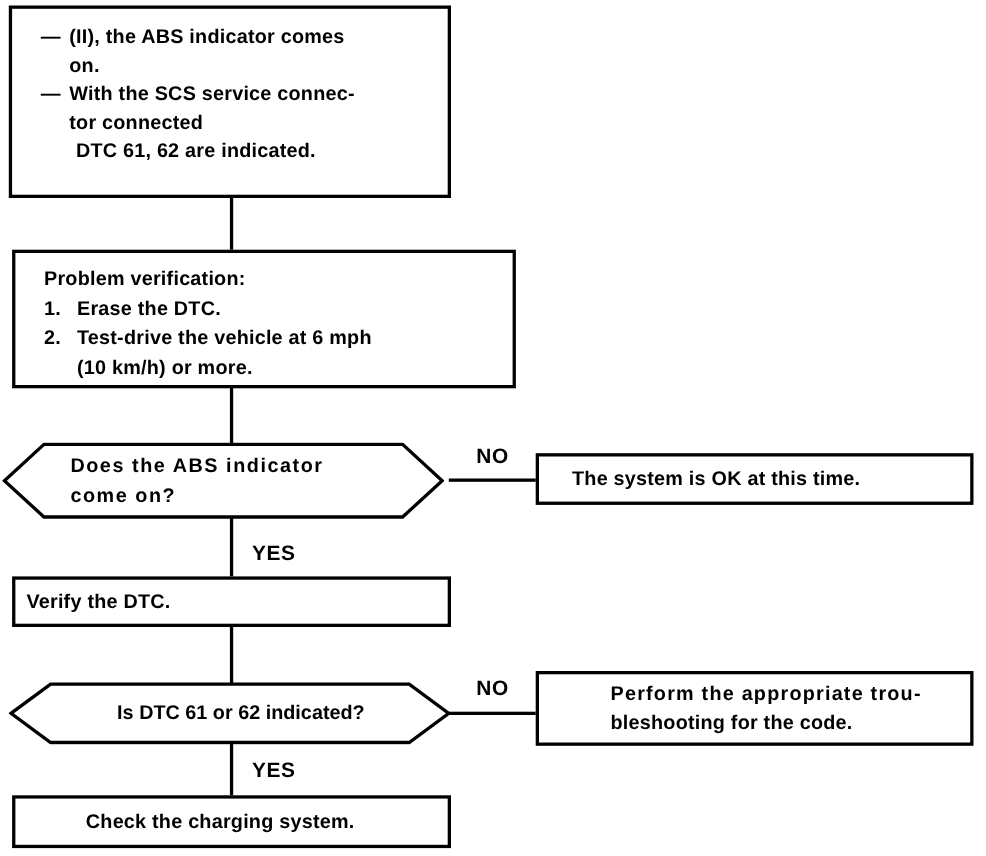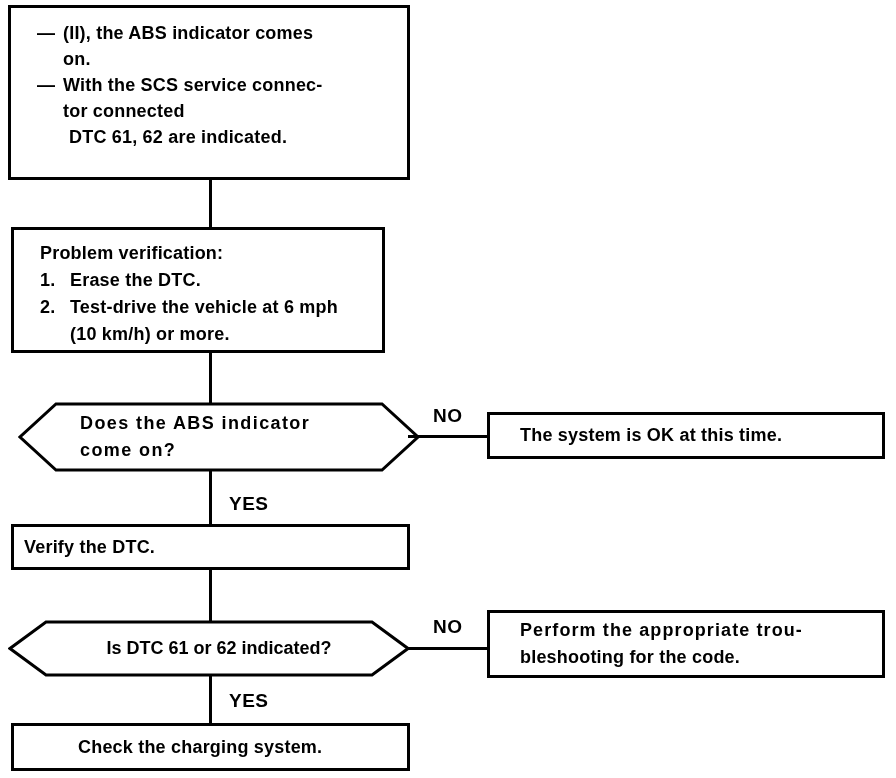--- a/index.html
+++ b/index.html
@@ -109,29 +109,29 @@
   #box-precondition {
     left: 8px;  top: 5px;   width: 402px; height: 175px;
     font-size: 18px;
     line-height: 26px;
   }
   #box-precondition .inner {
     padding: 12px 14px 12px 26px;
     justify-content: flex-start;
   }
   #box-problem-verification {
-    left: 11px; top: 227px; width: 374px; height: 126px;
+    left: 11px; top: 227px; width: 458px; height: 126px;
     font-size: 18px;
     line-height: 27px;
   }
   #box-problem-verification .inner {
     padding: 10px 12px 10px 26px;
     justify-content: flex-start;
   }
-  #hex-abs-indicator { left: 18px; top: 402px; width: 402px; height: 56px; text-decoration: underline; }
+  #hex-abs-indicator { left: 2px; top: 402px; width: 402px; height: 56px; text-decoration: underline; }
   #hex-abs-indicator .hex-label {
     left: 62px; top: 0; width: 300px; height: 70px;
     font-size: 18px;
     line-height: 27px;
     letter-spacing: 1.4px;
   }
   #box-system-ok {
     left: 487px; top: 412px; width: 398px; height: 47px;
     font-size: 18px;
   }
@@ -147,21 +147,21 @@
   #hex-dtc-check .hex-label {
     left: 46px; top: 0; width: 330px; height: 57px;
     font-size: 18px;
     align-items: center;
   }
   #box-troubleshoot {
     left: 487px; top: 610px; width: 398px; height: 68px;
     font-size: 18px;
     line-height: 27px;
   }
-  #box-troubleshoot .inner { padding: 0 14px 0 30px; }
+  #box-troubleshoot .inner { padding: 0 14px 0 30px; margin-left: 35px; }
   #box-troubleshoot .line:first-child { letter-spacing: 1.1px; }
 
   #box-check-charging {
     left: 11px; top: 723px; width: 399px; height: 48px;
     font-size: 18px;
   }
   #box-check-charging .inner { padding: 0 14px 0 64px; border-radius: 16px; }
 </style>
 </head>
 <body>

